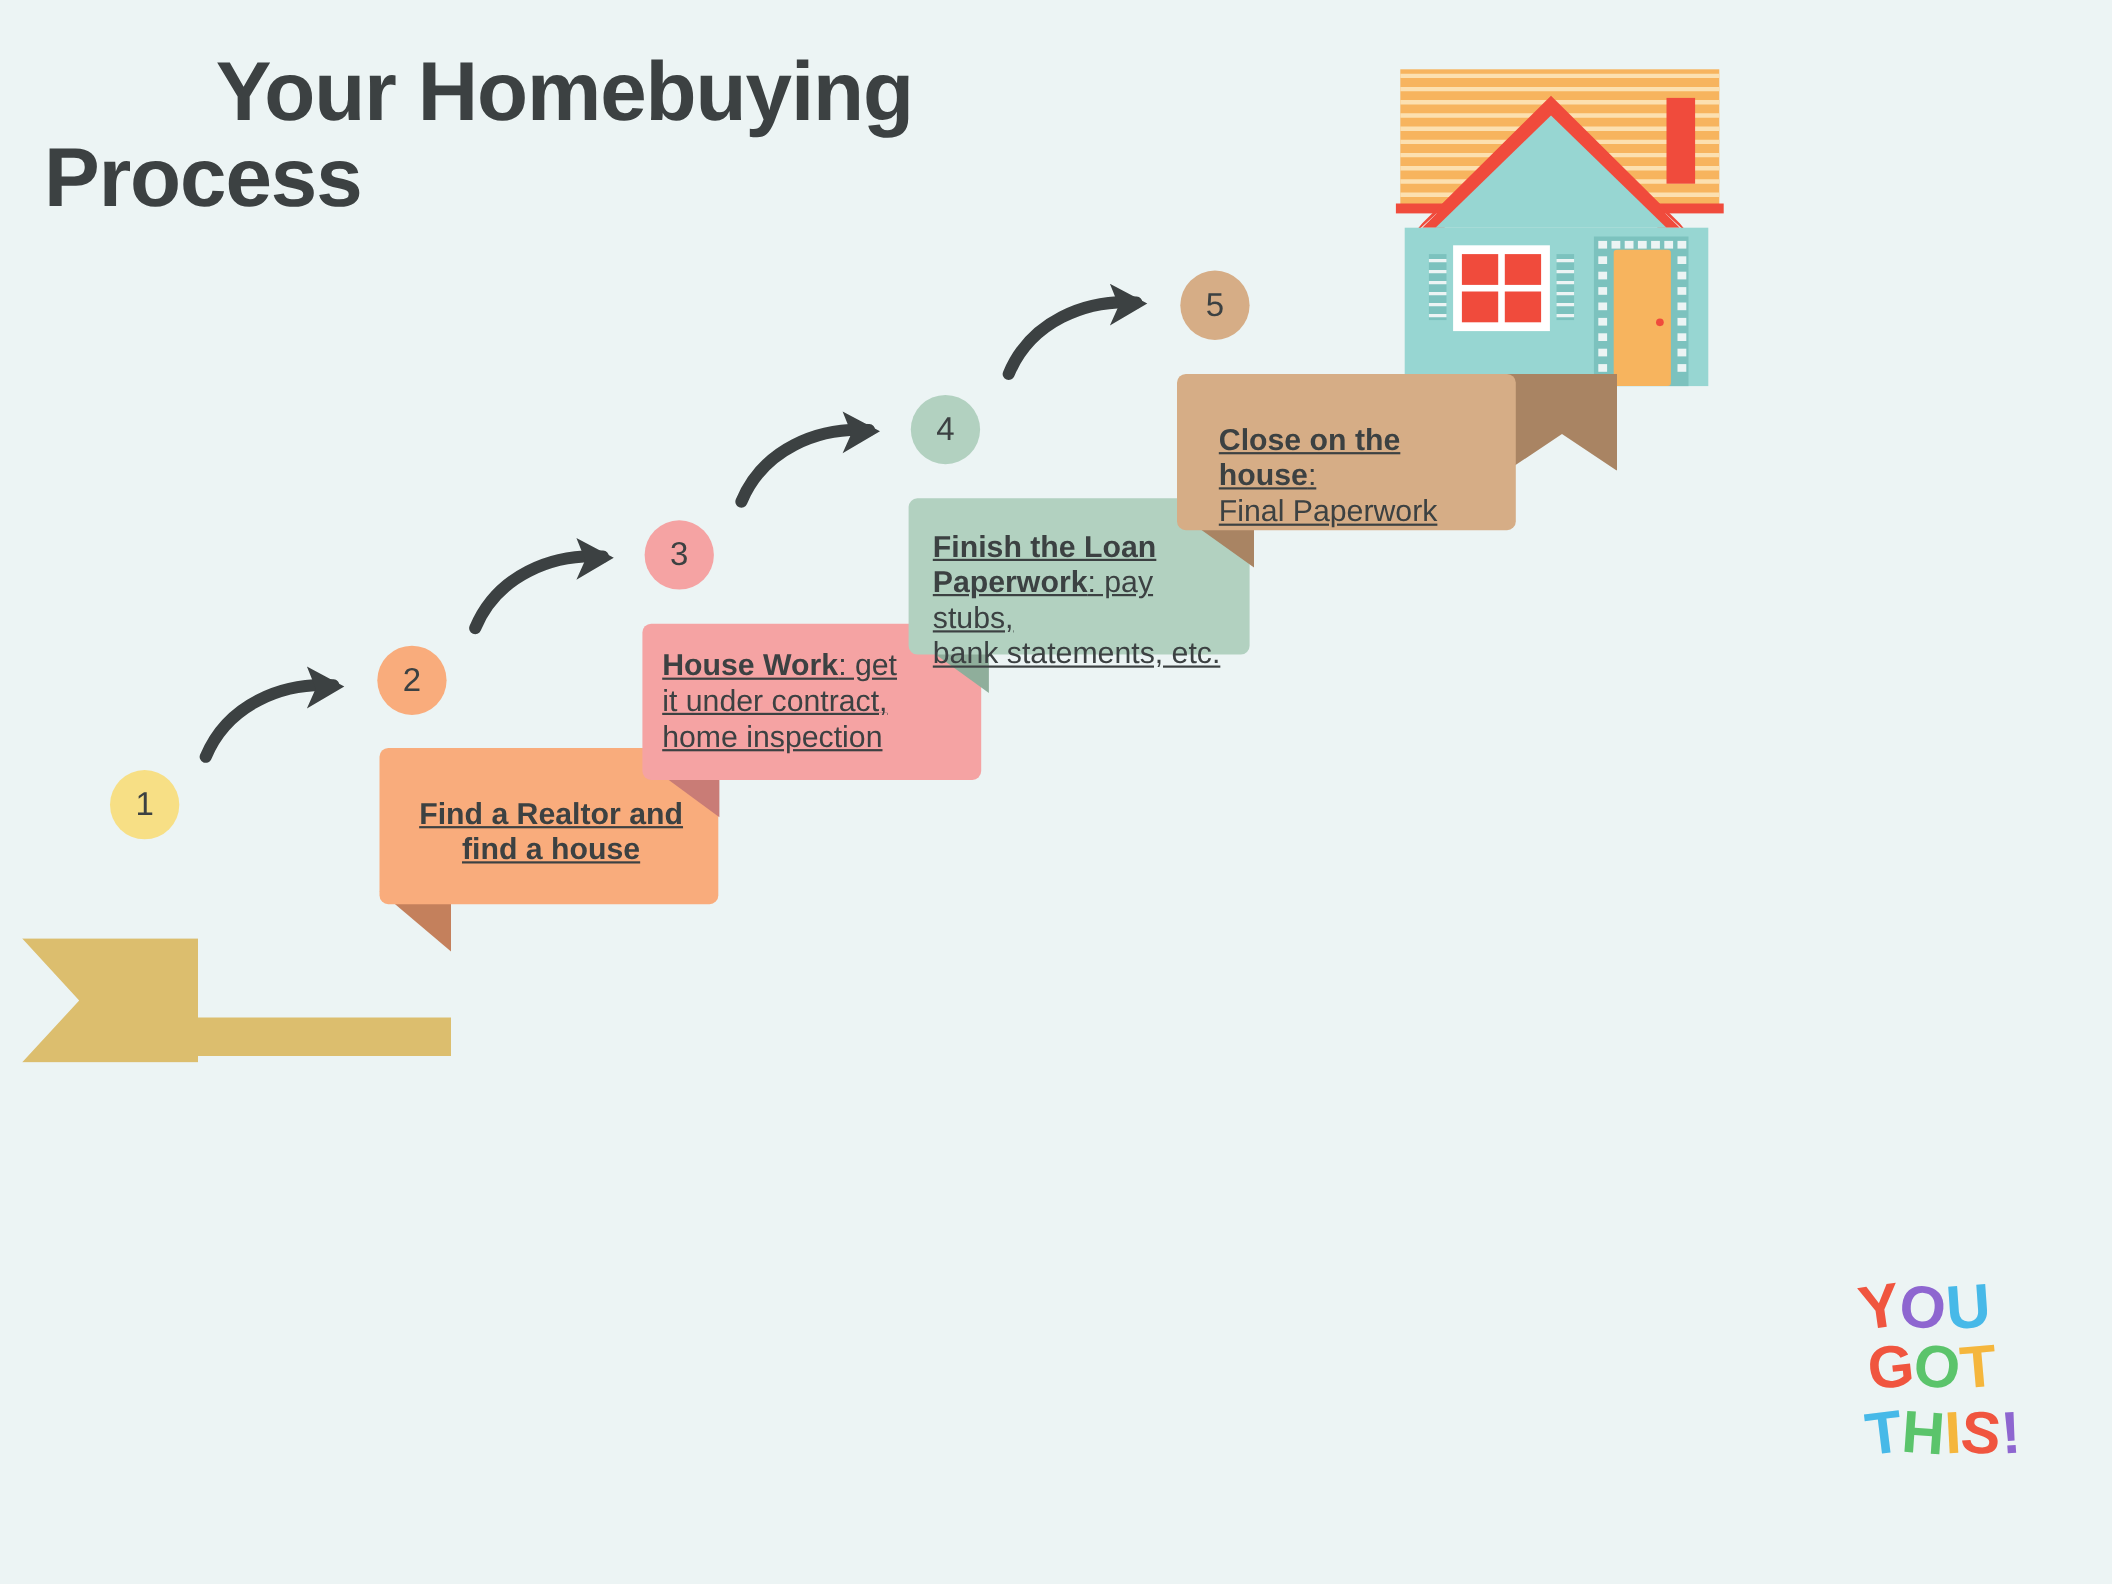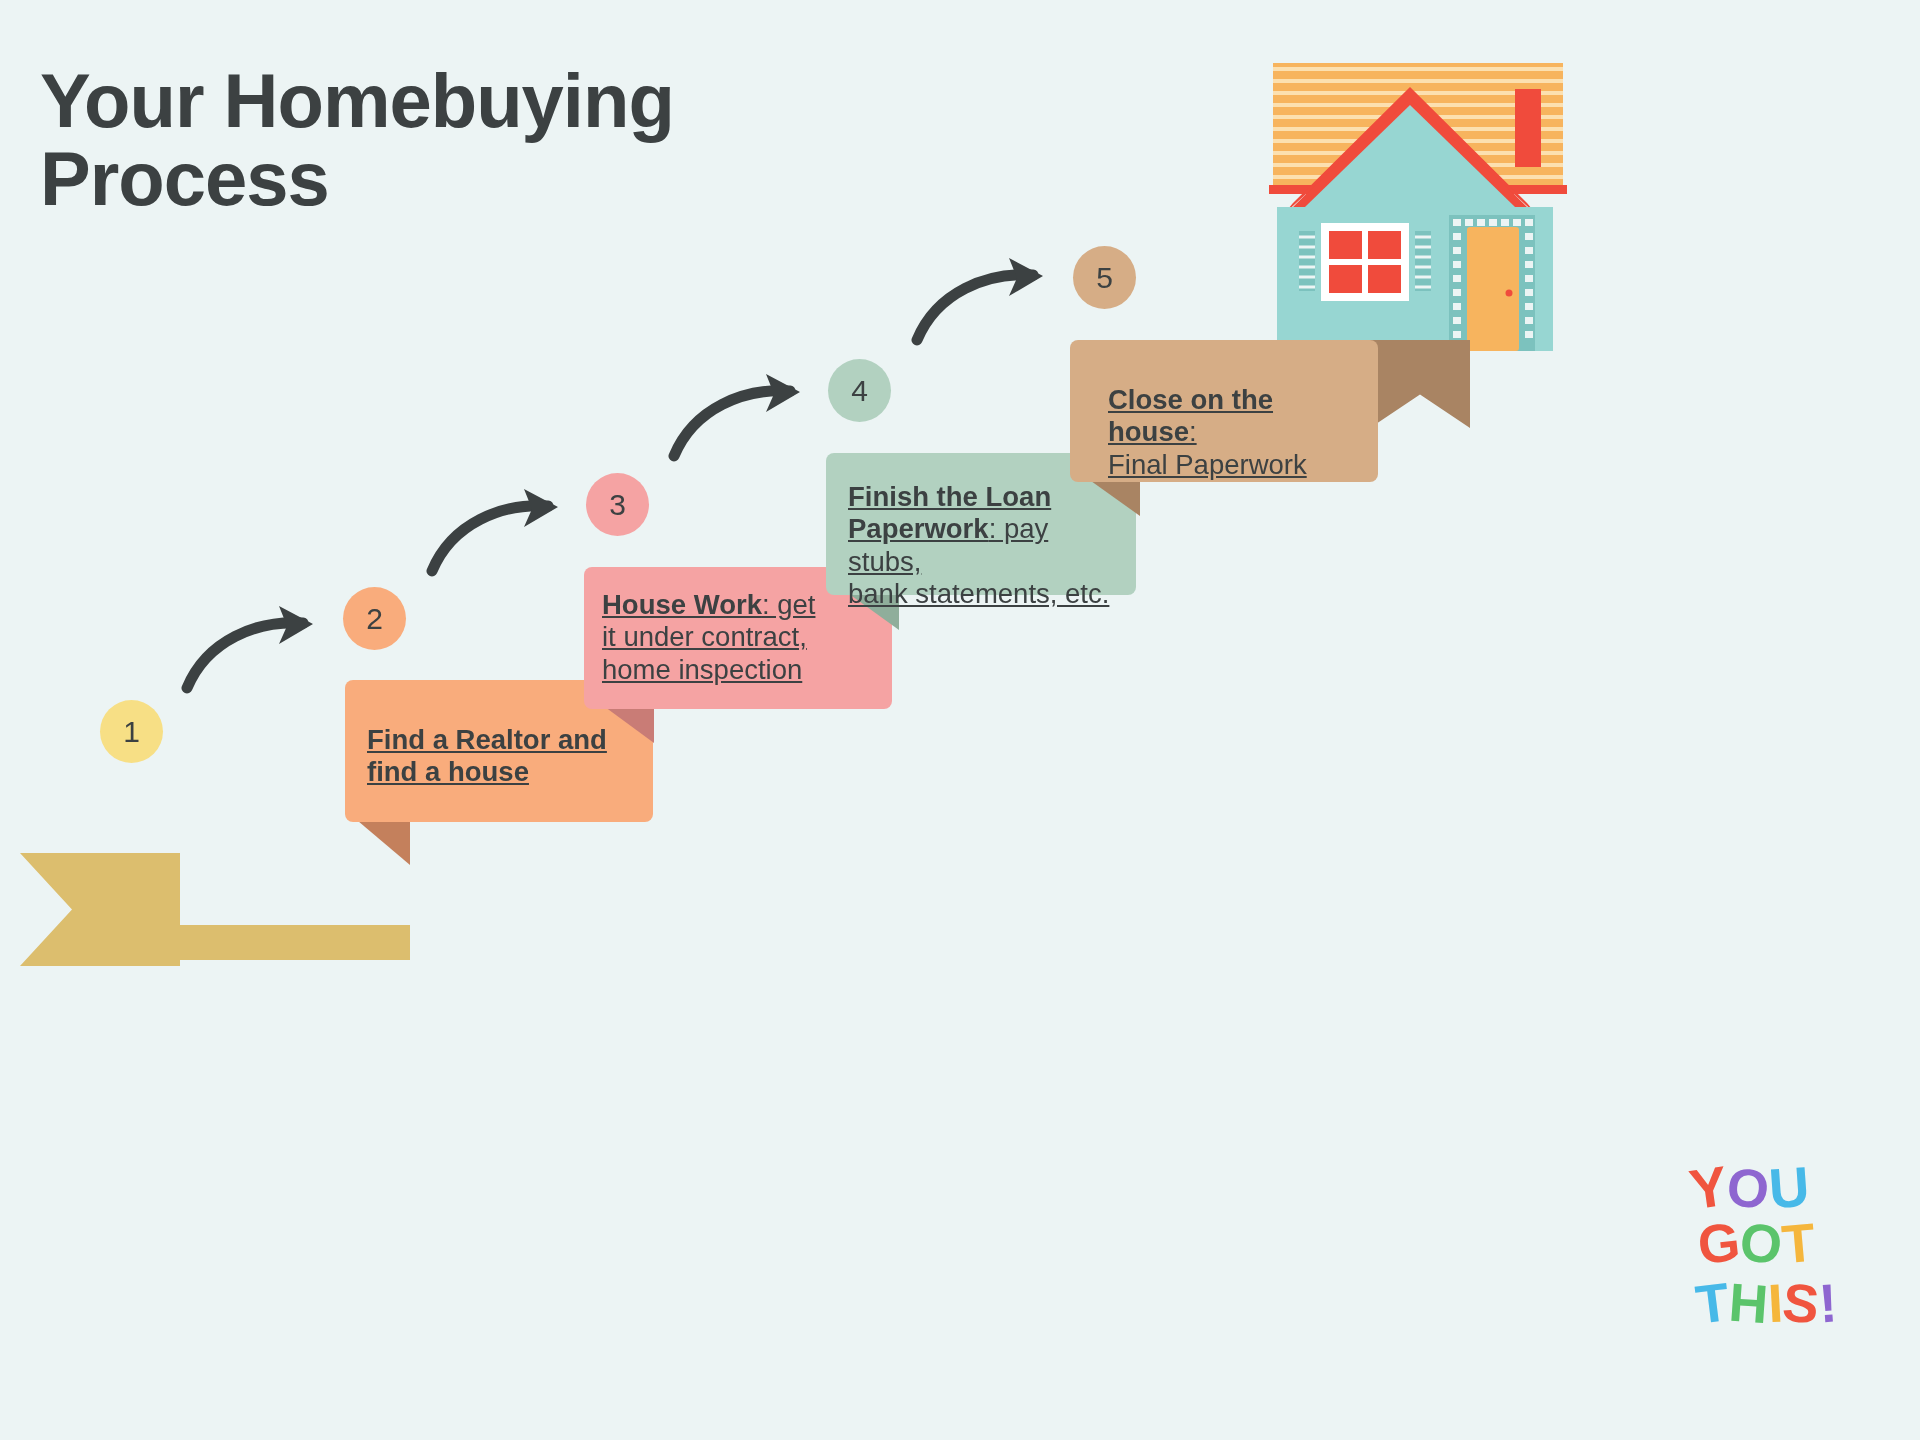--- a/index.html
+++ b/index.html
@@ -25,21 +25,21 @@
     position: absolute;
     left: 40px;
     top: 45px;
     width: 790px;
     font-size: 76px;
     line-height: 1.02;
     font-weight: bold;
     color: #3C4142;
     letter-spacing: -1px;
   }
-  #title .l1 { display: block; text-align: left; margin-top: 17px; }
+  #title .l1 { display: block; text-align: right; }
   #title .l2 { display: block; text-align: left; }
 
   
   .banner {
     position: absolute;
     box-sizing: border-box;
     border-radius: 8px;
     color: #3C4142;
     font-size: 27.5px;
     line-height: 1.18;
@@ -220,21 +220,21 @@
       <path d="M 104 6 L 138 24 L 104 44 L 112 26 Z" fill="#3C4142"></path>
     </svg>
   </div>
 
   <div class="fold" style="left:345px; top:810px; width:0; height:0; border-left:65px solid transparent; border-top:55px solid #C4805C;"></div>
 
   <div class="num-circle" style="left:343px; top:587px; background:#F9AC7C;">
     <span>2</span>
   </div>
 
-  <div class="banner" style="left:345px; top:680px; width:308px; height:142px; background:#F9AC7C; padding:44px 18px 16px 22px; text-align:left;">
+  <div class="banner" style="left:345px; top:680px; width:308px; height:142px; background:#F9AC7C; padding:44px 18px 16px 22px; text-align:center;">
     <span class="txt"><b>Find a Realtor and find a house</b><span></span></span>
   </div>
 
   <div class="arrow" style="left:420px; top:483px;">
     <svg width="150" height="100" viewBox="0 0 150 100" xmlns="http://www.w3.org/2000/svg">
       <path d="M 12 88 C 32 40 82 20 128 23" stroke="#3C4142" stroke-width="11" fill="none" stroke-linecap="round"></path>
       <path d="M 104 6 L 138 24 L 104 44 L 112 26 Z" fill="#3C4142"></path>
     </svg>
   </div>
 

